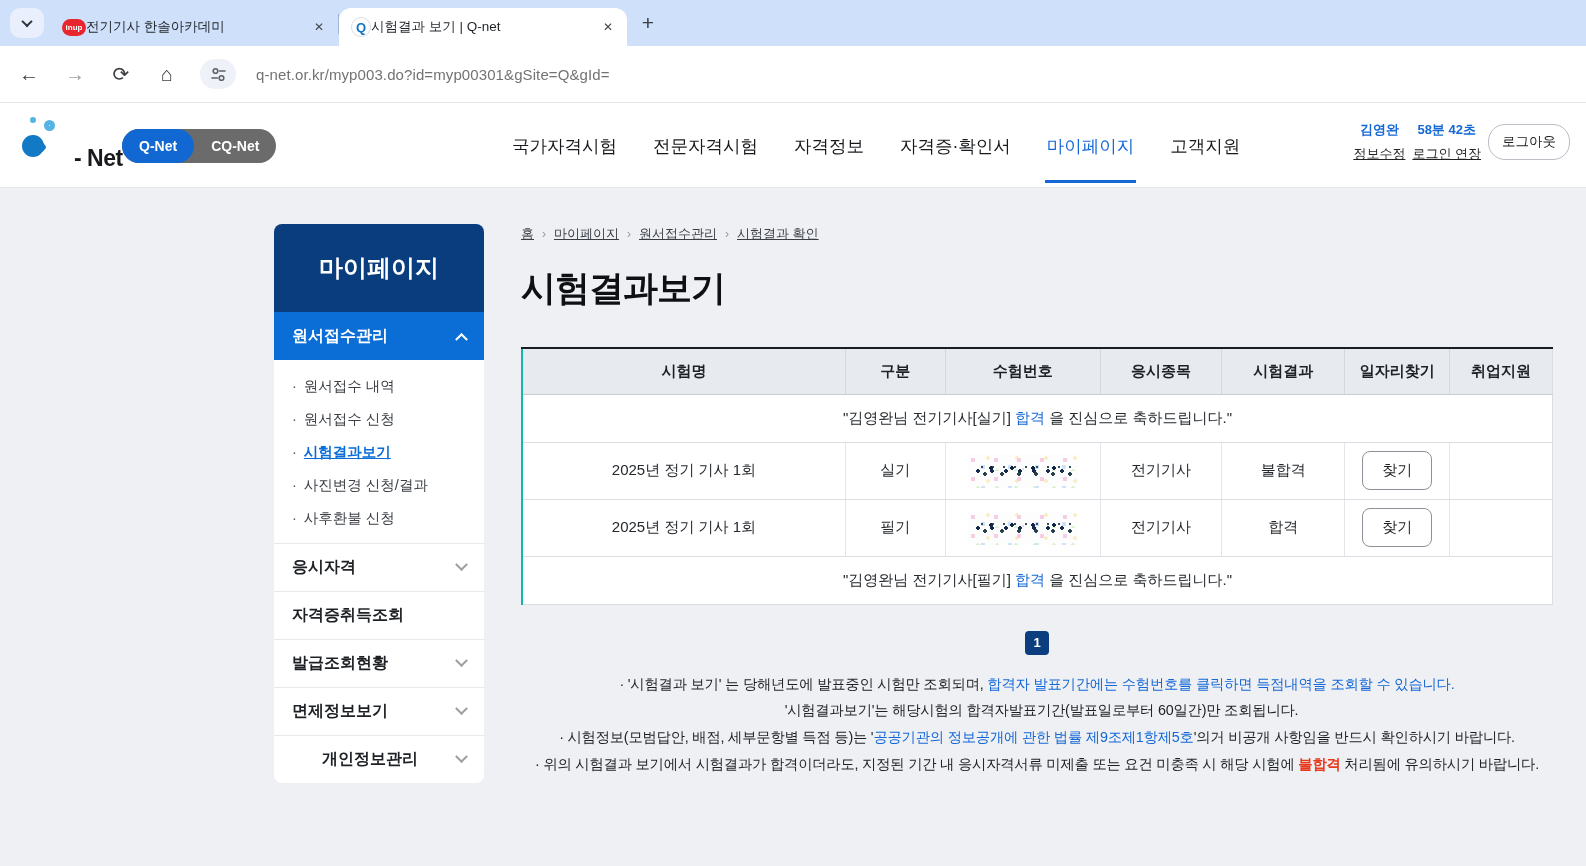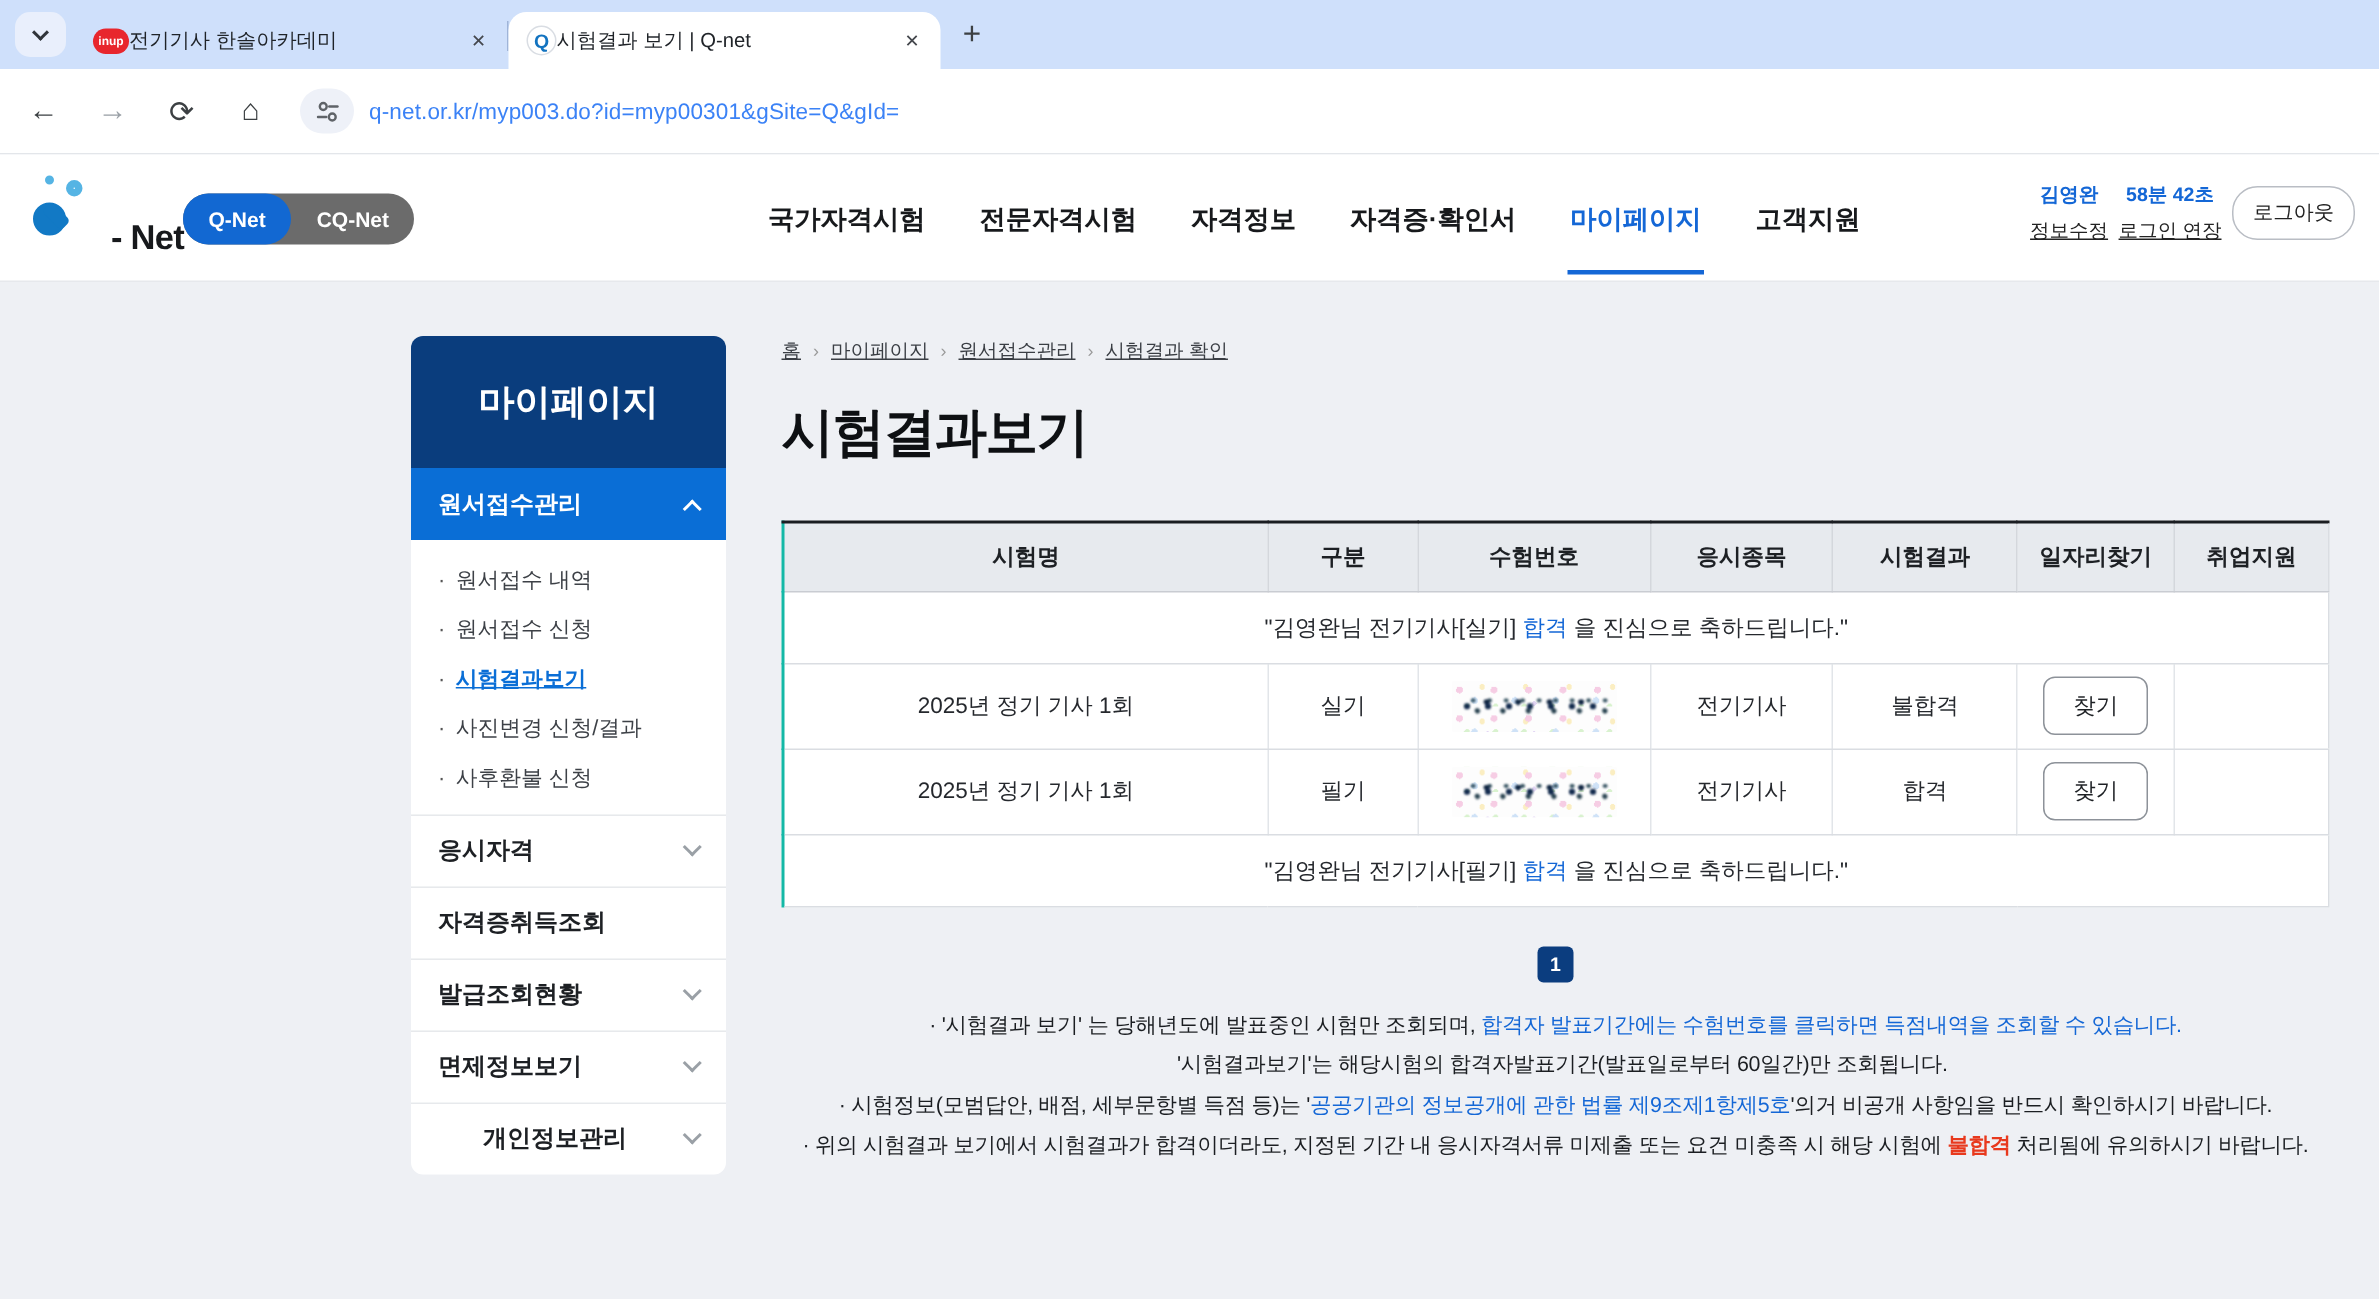--- a/index.html
+++ b/index.html
@@ -18,37 +18,37 @@
   .fav-inup { width:24px; height:17px; border-radius:9px; background:#e8262d; color:#fff; font-size:8px; font-weight:bold; display:flex; align-items:center; justify-content:center; }
   .fav-q { width:20px; height:20px; border-radius:50%; background:#fff; border:1px solid #e3e6ea; color:#1273c0; font-weight:bold; font-size:13px; display:flex; align-items:center; justify-content:center; }
   .tab.active .fav-q { border-color:#d9dde3; }
   .newtab-btn { width:30px; height:30px; margin:0 0 8px 6px; display:flex; align-items:center; justify-content:center; font-size:21px; color:#3c4043; border-radius:50%; cursor:pointer; }
   .tab-sep { width:1px; height:20px; background:#9fb4d8; margin-bottom:12px; }
 
   .toolbar { position:absolute; left:0; top:46px; width:1586px; height:57px; background:#ffffff; border-bottom:1px solid #e3e6ea; display:flex; align-items:center; }
   .nav-ico { width:34px; height:34px; display:flex; align-items:center; justify-content:center; font-size:20px; color:#3c4043; margin-left:12px; cursor:pointer; }
   .nav-ico.disabled { color:#9aa0a6; }
   .site-chip { width:36px; height:30px; border-radius:15px; background:#eef1f8; display:flex; align-items:center; justify-content:center; margin-left:16px; cursor:pointer; }
-  .url-text { font-size:15px; color:#3b82f6; margin-left:10px; letter-spacing:0.1px; }
+  .url-text { font-size:15px; color:#737373; margin-left:20px; letter-spacing:0.1px; }
 
   
   .site-header { position:absolute; left:0; top:103px; width:1586px; height:85px; background:#fff; border-bottom:1px solid #e6e8ec; }
   .logo { position:absolute; left:20px; top:16px; width:110px; height:56px; cursor:pointer; }
   .q-ring { position:absolute; left:2px; top:16px; width:22px; height:22px; border:11px solid #1279c5; border-radius:50%; }
   .q-ring::after { content:''; position:absolute; width:9px; height:18px; background:#1279c5; border-radius:3px; transform:rotate(-45deg); right:-9px; bottom:-7px; }
   .q-bub-s { position:absolute; left:10px; top:-2px; width:5px; height:5px; border:3px solid #55b4e4; border-radius:50%; }
   .q-bub-b { position:absolute; left:24px; top:1px; width:11px; height:11px; border:5px solid #55b4e4; border-radius:50%; }
   .logo-text { position:absolute; left:54px; top:26px; font-size:23px; font-weight:bold; color:#17191c; letter-spacing:-0.5px; }
 
   .site-toggle { position:absolute; left:122px; top:26px; height:34px; background:#6b6b6b; border-radius:17px; display:inline-flex; align-items:center; cursor:pointer; }
   .site-toggle .seg { font-size:14px; font-weight:bold; color:#fff; padding:0 17px; height:34px; display:flex; align-items:center; }
   .site-toggle .seg.on { background:#1268d2; border-radius:17px; }
 
   .main-nav { position:absolute; left:512px; top:0; height:85px; display:flex; align-items:center; gap:36px; }
-  .nav-item { font-size:17.5px; font-weight:bold; color:#17191c; position:relative; cursor:pointer; white-space:nowrap; }
+  .nav-item { font-size:17.5px; font-weight:normal; color:#17191c; position:relative; cursor:pointer; white-space:nowrap; }
   .nav-item.active { color:#1467d6; }
   .nav-item.active::after { content:''; position:absolute; left:-2px; right:-2px; bottom:-25px; height:3px; background:#1467d6; }
 
   .account { position:absolute; right:16px; top:18px; display:flex; align-items:center; gap:7px; }
   .acc-col { display:flex; flex-direction:column; align-items:center; gap:6px; }
   .acc-blue { font-size:13px; color:#1467d6; font-weight:bold; }
   .acc-link { font-size:13px; color:#222; text-decoration:underline; cursor:pointer; white-space:nowrap; }
   .logout-btn { border:1px solid #b9bdc4; background:#fff; border-radius:17px; padding:8px 13px; font-size:13.5px; color:#222; cursor:pointer; white-space:nowrap; }
 
   

